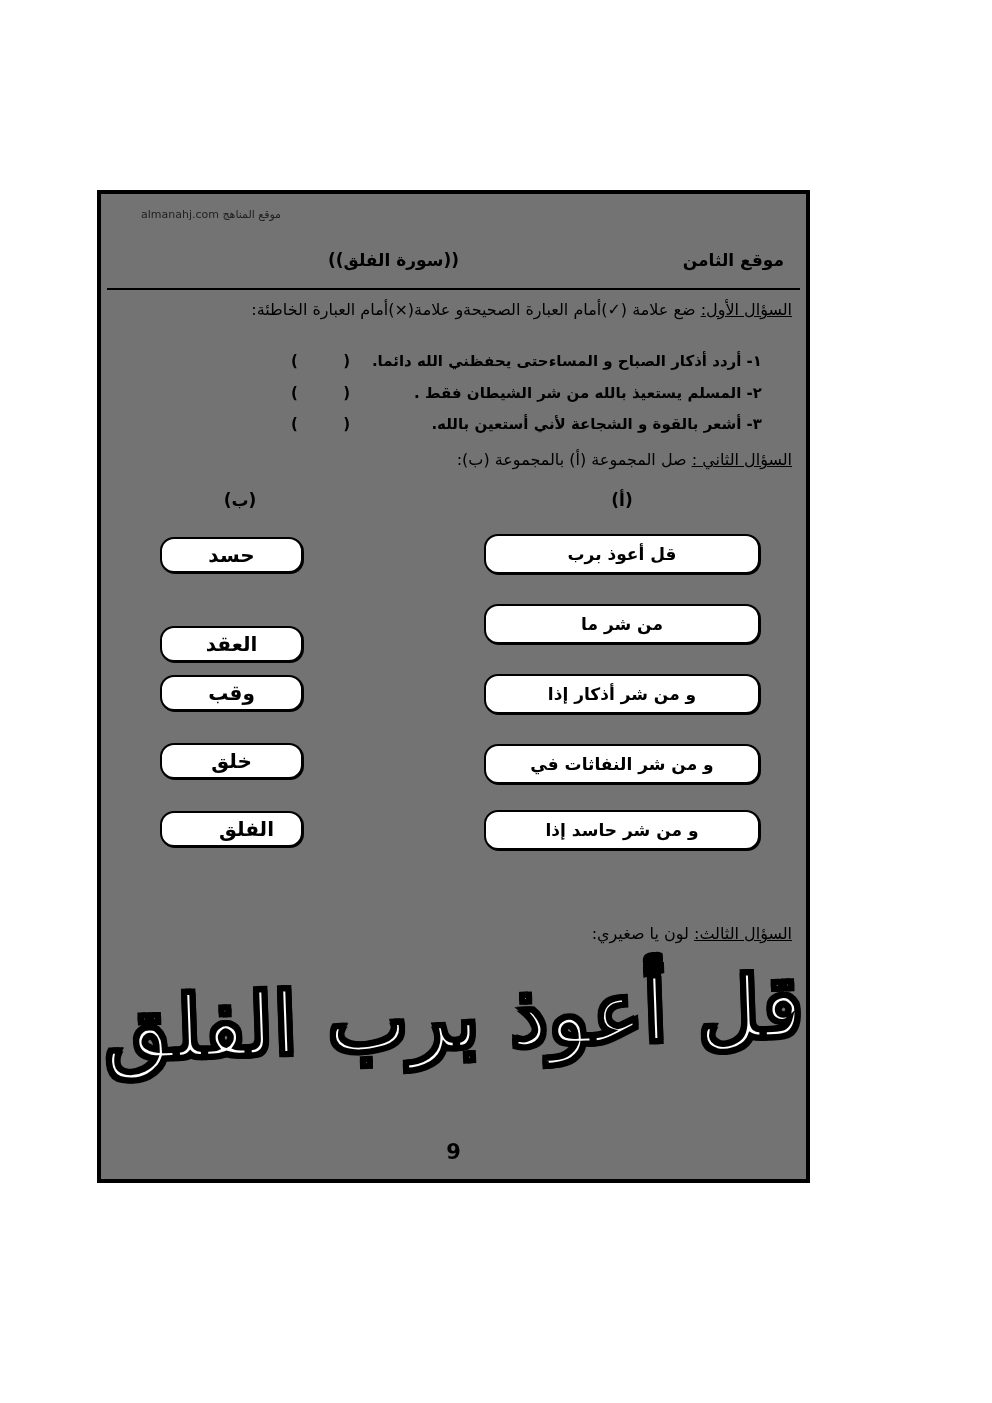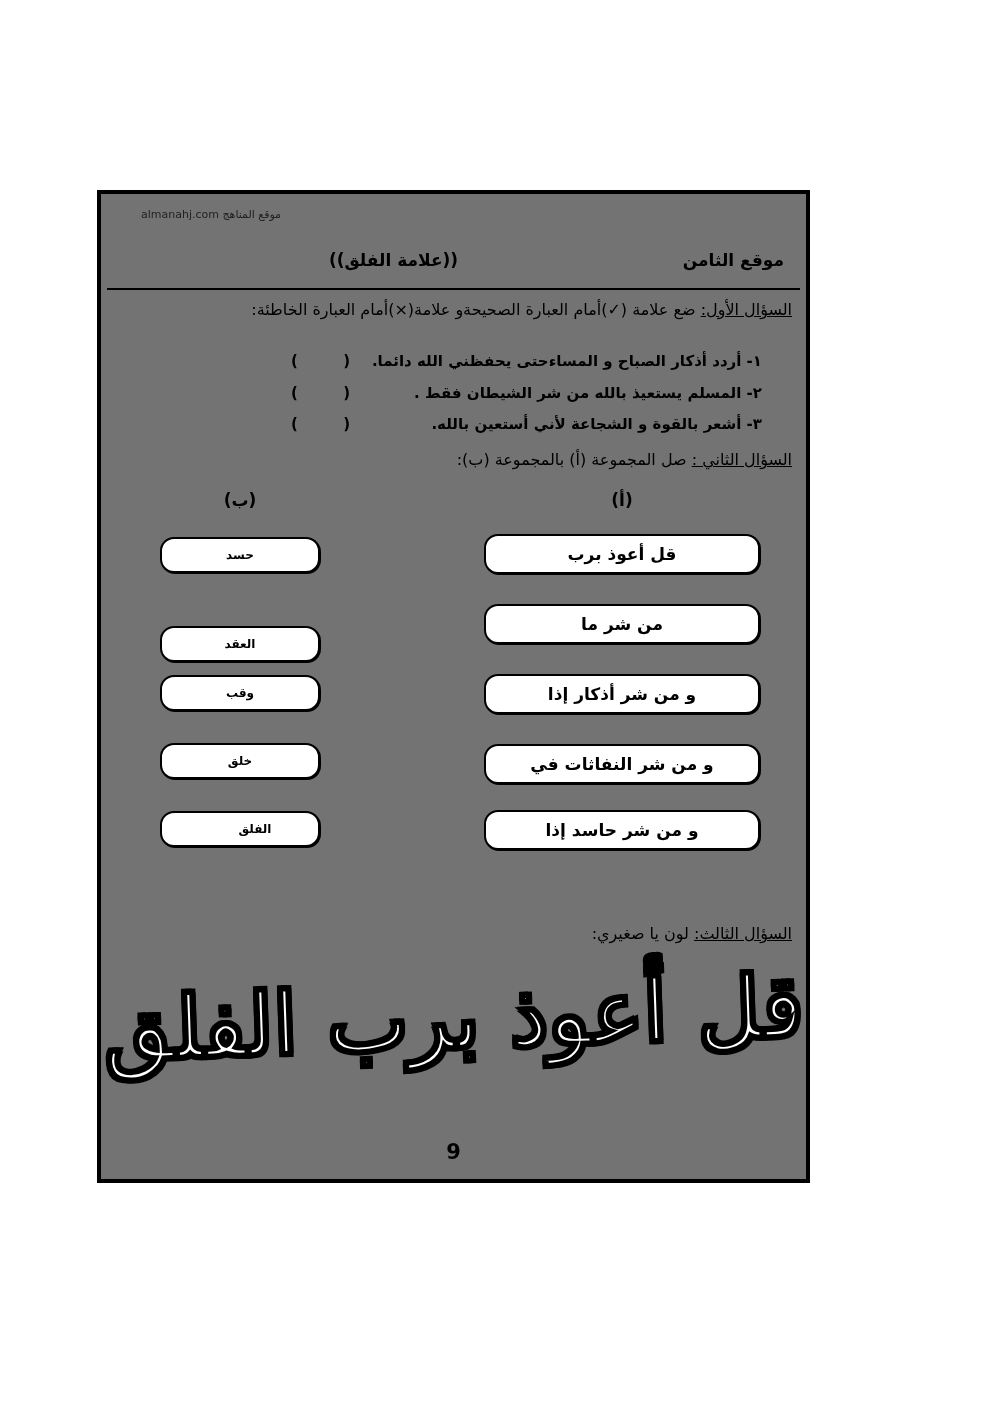--- a/index.html
+++ b/index.html
@@ -104,21 +104,21 @@
     border-radius: 14px;
     display: flex;
     align-items: center;
     justify-content: center;
     direction: rtl;
     font-weight: bold;
     background: #fff;
     box-shadow: 1px 1px 0 #000;
   }
   .box-a { left: 383px; width: 276px; height: 40px; font-size: 17px; }
-  .box-b { left: 59px;  width: 160px; height: 36px; font-size: 12px; }
+  .box-b { left: 59px;  width: 143px; height: 36px; font-size: 20px; }
   .a1 { top: 340px; } .a2 { top: 410px; } .a3 { top: 480px; }
   .a4 { top: 550px; } .a5 { top: 616px; }
   .b1 { top: 343px; } .b2 { top: 432px; text-align: right; } .b3 { top: 481px; }
   .b4 { top: 549px; } .b5 { top: 617px; padding-left: 30px; }
   .calligraphy {
     position: absolute;
     top: 768px;
     left: 0;
     right: 0;
     text-align: center;
@@ -147,21 +147,21 @@
 </style>
 </head>
 <body>
 
 <div class="page">
   <div class="frame">
 
     <div class="watermark">موقع المناهج   almanahj.com</div>
 
     <div class="header-lesson">موقع الثامن</div>
-    <div class="header-title">((علامة الفلق))</div>
+    <div class="header-title">((سورة الفلق))</div>
 
     <div class="divider"></div>
 
     <div class="q-heading q1-heading">
       <span class="q-label">السؤال الأول:</span><span> ضع علامة (✓)أمام العبارة الصحيحةو علامة(×)أمام العبارة الخاطئة:</span>
     </div>
 
     <div class="tf-row tf-1">
       <span>١- أردد أذكار الصباح و المساءحتى يحفظني الله دائما.</span>
       <span class="blank">(      )</span>

